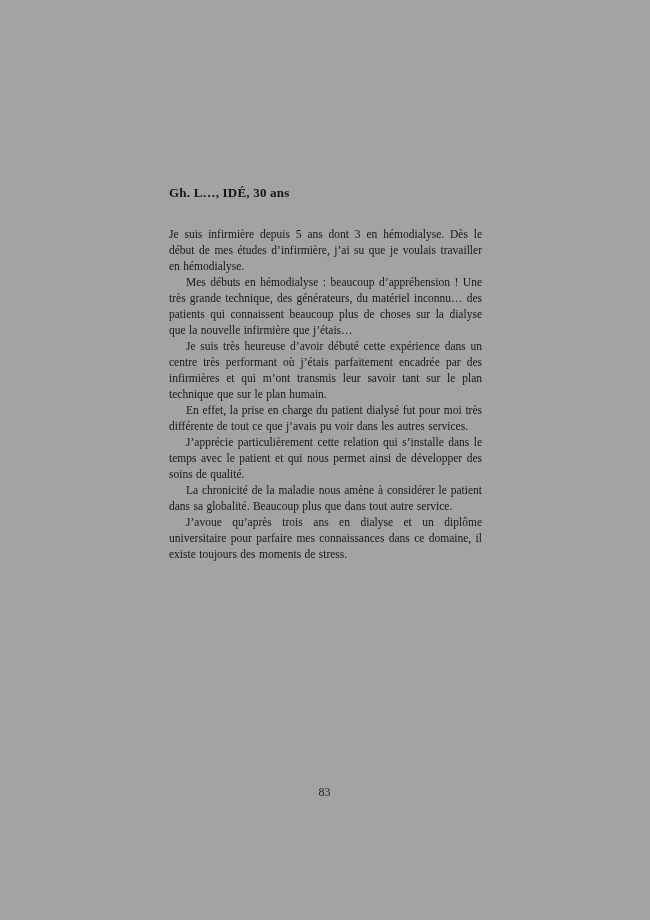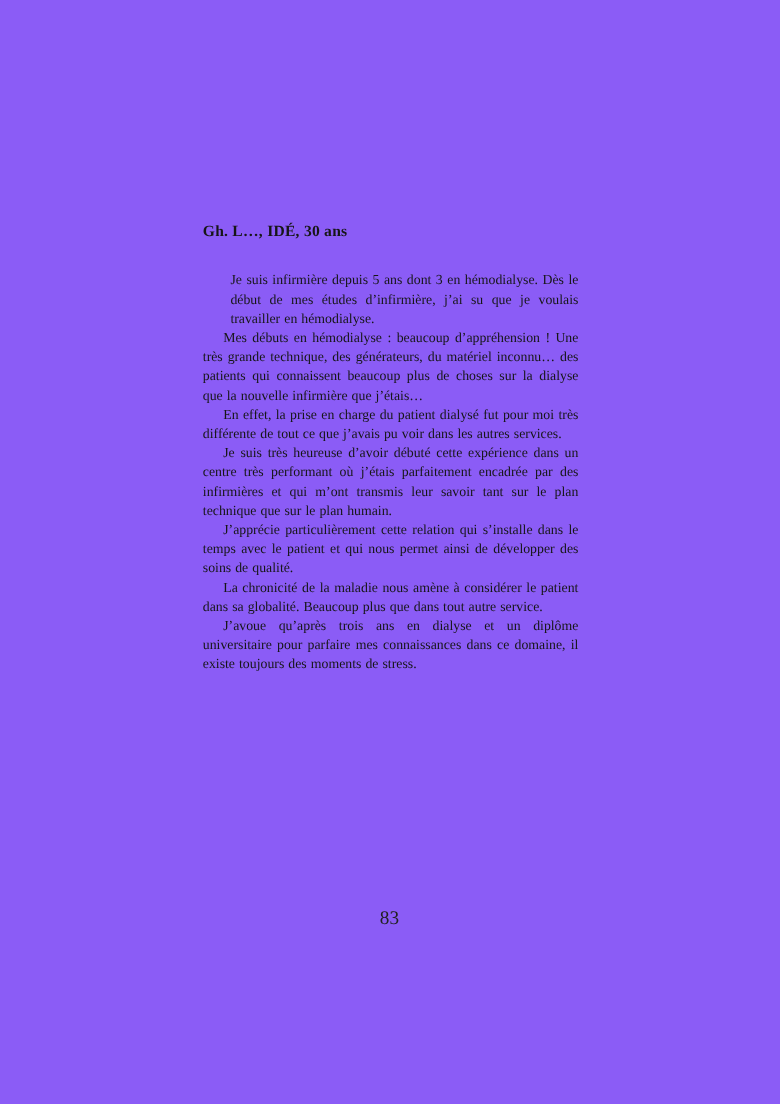--- a/index.html
+++ b/index.html
@@ -4,21 +4,21 @@
 <style>
   html, body {
     margin: 0;
     padding: 0;
     background: #ffffff;
   }
   .page {
     position: relative;
     width: 650px;
     height: 920px;
-    background: #8b5cf6;
+    background: #a3a3a3;
     overflow: hidden;
     font-family: "Liberation Serif", "DejaVu Serif", serif;
     color: #161616;
   }
   .content {
     position: absolute;
     left: 169px;
     top: 185px;
     width: 313px;
   }
@@ -33,42 +33,41 @@
     font-size: 11.5px;
     line-height: 16px;
     text-align: justify;
     text-indent: 17px;
     hyphens: none;
     -webkit-hyphens: none;
     word-spacing: 0.5px;
   }
   .body-text p.no-indent {
     text-indent: 0;
-    margin-left: 23px;
   }
   .page-number {
     position: absolute;
-    top: 757px;
+    top: 785px;
     left: 0;
     width: 649px;
     text-align: center;
-    font-size: 16px;
+    font-size: 12px;
     color: #222222;
   }
 </style>
 </head>
 <body>
 
 <div class="page">
   <div class="content">
     <h1 class="heading">Gh. L…, IDÉ, 30 ans</h1>
     <div class="body-text">
       <p class="no-indent">Je suis infirmière depuis 5 ans dont 3 en hémodialyse. Dès le début de mes études d’infirmière, j’ai su que je voulais travailler en hémodialyse.</p>
       <p>Mes débuts en hémodialyse : beaucoup d’appréhension ! Une très grande technique, des générateurs, du matériel inconnu… des patients qui connaissent beaucoup plus de choses sur la dialyse que la nouvelle infirmière que j’étais…</p>
+      <p>Je suis très heureuse d’avoir débuté cette expérience dans un centre très performant où j’étais parfaitement encadrée par des infirmières et qui m’ont transmis leur savoir tant sur le plan technique que sur le plan humain.</p>
       <p>En effet, la prise en charge du patient dialysé fut pour moi très différente de tout ce que j’avais pu voir dans les autres services.</p>
-      <p>Je suis très heureuse d’avoir débuté cette expérience dans un centre très performant où j’étais parfaitement encadrée par des infirmières et qui m’ont transmis leur savoir tant sur le plan technique que sur le plan humain.</p>
       <p>J’apprécie particulièrement cette relation qui s’installe dans le temps avec le patient et qui nous permet ainsi de développer des soins de qualité.</p>
       <p>La chronicité de la maladie nous amène à considérer le patient dans sa globalité. Beaucoup plus que dans tout autre service.</p>
       <p>J’avoue qu’après trois ans en dialyse et un diplôme universitaire pour parfaire mes connaissances dans ce domaine, il existe toujours des moments de stress.</p>
     </div>
   </div>
   <div class="page-number">83</div>
 </div>
 
 </body></html>

